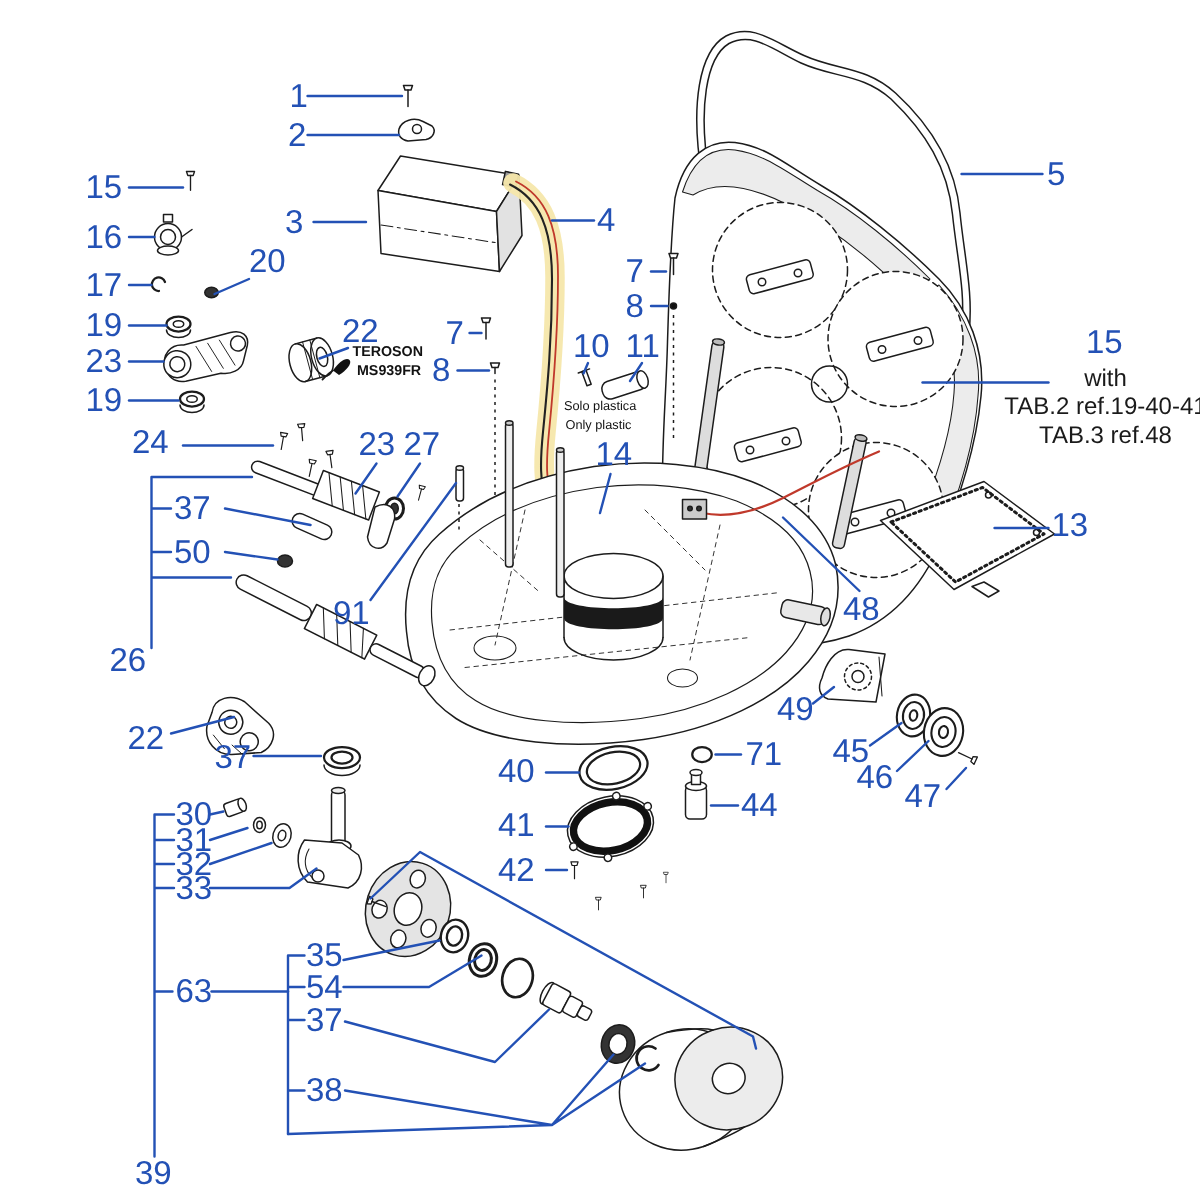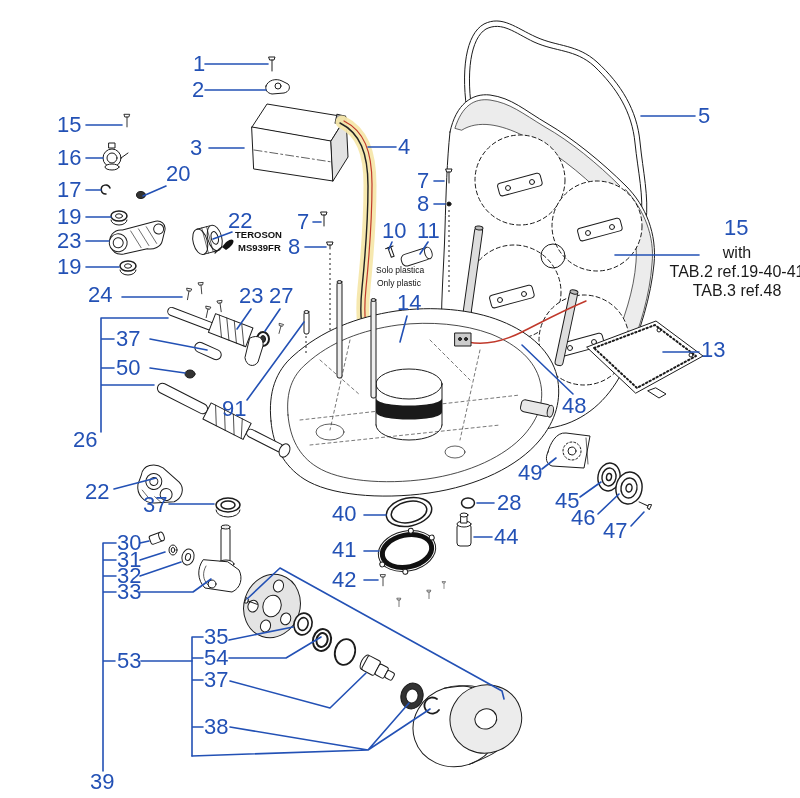--- a/index.html
+++ b/index.html
@@ -410,32 +410,32 @@
 <div class="lbl" style="left:269px;top:285px">27</div>
 <div class="lbl" style="left:116px;top:328px">37</div>
 <div class="lbl" style="left:116px;top:357px">50</div>
 <div class="lbl" style="left:222px;top:398px">91</div>
 <div class="lbl" style="left:73px;top:429px">26</div>
 <div class="lbl" style="left:85px;top:481px">22</div>
 <div class="lbl" style="left:143px;top:494px">37</div>
 <div class="lbl" style="left:332px;top:503px">40</div>
 <div class="lbl" style="left:332px;top:539px">41</div>
 <div class="lbl" style="left:332px;top:569px">42</div>
-<div class="lbl" style="left:497px;top:492px">28</div>
+<div class="lbl" style="left:497px;top:492px">71</div>
 <div class="lbl" style="left:494px;top:526px">44</div>
 <div class="lbl" style="left:555px;top:490px">45</div>
 <div class="lbl" style="left:571px;top:507px">46</div>
 <div class="lbl" style="left:603px;top:520px">47</div>
 <div class="lbl" style="left:562px;top:395px">48</div>
 <div class="lbl" style="left:518px;top:462px">49</div>
 <div class="lbl" style="left:117px;top:532px">30</div>
 <div class="lbl" style="left:117px;top:549px">31</div>
 <div class="lbl" style="left:117px;top:565px">32</div>
 <div class="lbl" style="left:117px;top:581px">33</div>
-<div class="lbl" style="left:117px;top:650px">53</div>
+<div class="lbl" style="left:117px;top:650px">63</div>
 <div class="lbl" style="left:204px;top:626px">35</div>
 <div class="lbl" style="left:204px;top:647px">54</div>
 <div class="lbl" style="left:204px;top:669px">37</div>
 <div class="lbl" style="left:204px;top:716px">38</div>
 <div class="lbl" style="left:90px;top:771px">39</div>
 
 <div class="note small" style="left:235px;top:229px">TEROSON</div>
 <div class="note small" style="left:238px;top:242px">MS939FR</div>
 <div class="note tiny" style="left:376px;top:265px">Solo plastica</div>
 <div class="note tiny" style="left:377px;top:278px">Only plastic</div>

